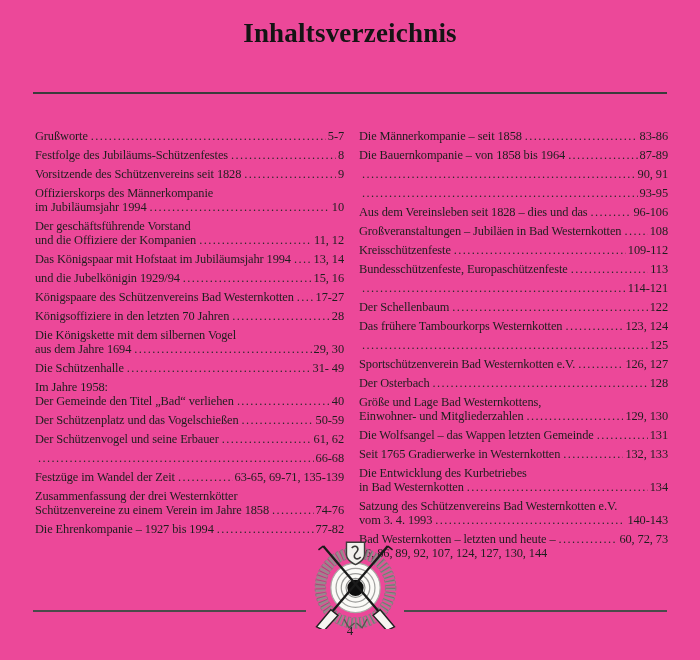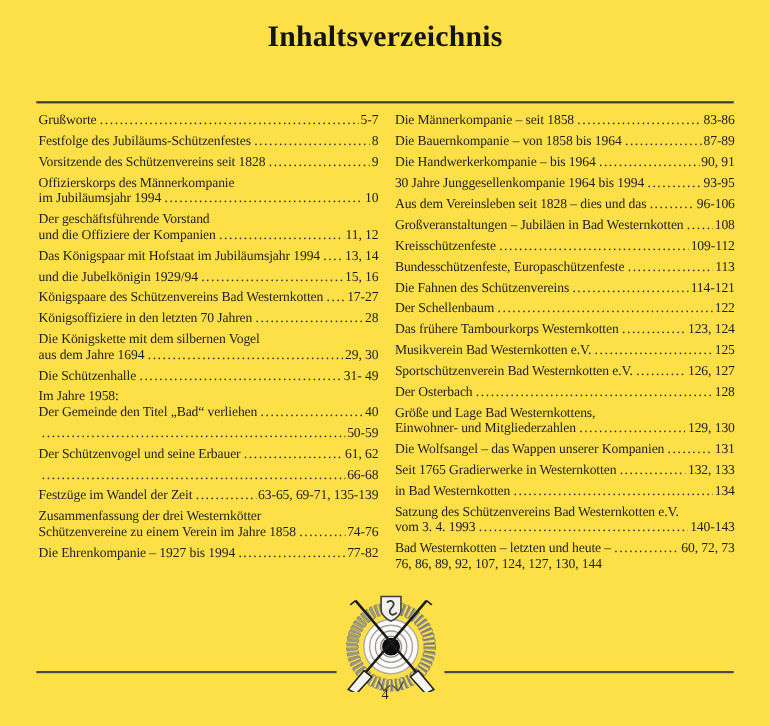--- a/index.html
+++ b/index.html
@@ -4,21 +4,21 @@
 <style>
   html, body {
     margin: 0; padding: 0;
     width: 700px; height: 660px;
     overflow: hidden;
     background: #f4f3ef;
   }
   .page {
     position: relative;
     width: 700px; height: 660px;
-    background: #fde047;
+    background: #ec4899;
     font-family: "Liberation Serif", "DejaVu Serif", serif;
     color: #1e1e1e;
   }
   .title {
     position: absolute;
     top: 18px; left: 0; width: 100%;
     text-align: center;
     font-size: 27px;
     font-weight: bold;
     letter-spacing: 0.2px;
@@ -31,20 +31,21 @@
   }
   .columns {
     position: absolute;
     top: 102px; left: 35px; width: 633px;
     display: flex;
     gap: 15px;
   }
   .col {
     width: 309px;
     flex: 0 0 309px;
+    margin-top: 27px;
   }
   .entry { margin-bottom: 5px; }
   .row {
     display: flex;
     align-items: baseline;
     line-height: 14px;
     font-size: 12.4px;
     white-space: nowrap;
     letter-spacing: -0.1px;
   }
@@ -181,20 +182,21 @@
             <span class="t">Im Jahre 1958:</span>
           </div>
           <div class="row">
             <span class="t">Der Gemeinde den Titel „Bad“ verliehen</span>
             <span class="dots">........................................................................................................................................................................................................</span>
             <span class="pg">40</span>
           </div>
         </div>
         <div class="entry">
           <div class="row">
+            <span class="t">Der Schützenplatz und das Vogelschießen</span>
             <span class="dots">........................................................................................................................................................................................................</span>
             <span class="pg">50-59</span>
           </div>
         </div>
         <div class="entry">
           <div class="row">
             <span class="t">Der Schützenvogel und seine Erbauer</span>
             <span class="dots">........................................................................................................................................................................................................</span>
             <span class="pg">61, 62</span>
           </div>
@@ -240,28 +242,26 @@
         </div>
         <div class="entry">
           <div class="row">
             <span class="t">Die Bauernkompanie – von 1858 bis 1964</span>
             <span class="dots">........................................................................................................................................................................................................</span>
             <span class="pg">87-89</span>
           </div>
         </div>
         <div class="entry">
           <div class="row">
-            <span class="t">Die Handwerkerkompanie – bis 1964</span>
             <span class="dots">........................................................................................................................................................................................................</span>
             <span class="pg">90, 91</span>
           </div>
         </div>
         <div class="entry">
           <div class="row">
-            <span class="t">30 Jahre Junggesellenkompanie 1964 bis 1994</span>
             <span class="dots">........................................................................................................................................................................................................</span>
             <span class="pg">93-95</span>
           </div>
         </div>
         <div class="entry">
           <div class="row">
             <span class="t">Aus dem Vereinsleben seit 1828 – dies und das</span>
             <span class="dots">........................................................................................................................................................................................................</span>
             <span class="pg">96-106</span>
           </div>
@@ -282,42 +282,40 @@
         </div>
         <div class="entry">
           <div class="row">
             <span class="t">Bundesschützenfeste, Europaschützenfeste</span>
             <span class="dots">........................................................................................................................................................................................................</span>
             <span class="pg">113</span>
           </div>
         </div>
         <div class="entry">
           <div class="row">
-            <span class="t">Die Fahnen des Schützenvereins</span>
             <span class="dots">........................................................................................................................................................................................................</span>
             <span class="pg">114-121</span>
           </div>
         </div>
         <div class="entry">
           <div class="row">
             <span class="t">Der Schellenbaum</span>
             <span class="dots">........................................................................................................................................................................................................</span>
             <span class="pg">122</span>
           </div>
         </div>
         <div class="entry">
           <div class="row">
             <span class="t">Das frühere Tambourkorps Westernkotten</span>
             <span class="dots">........................................................................................................................................................................................................</span>
             <span class="pg">123, 124</span>
           </div>
         </div>
         <div class="entry">
           <div class="row">
-            <span class="t">Musikverein Bad Westernkotten e.V.</span>
             <span class="dots">........................................................................................................................................................................................................</span>
             <span class="pg">125</span>
           </div>
         </div>
         <div class="entry">
           <div class="row">
             <span class="t">Sportschützenverein Bad Westernkotten e.V.</span>
             <span class="dots">........................................................................................................................................................................................................</span>
             <span class="pg">126, 127</span>
           </div>
@@ -334,33 +332,36 @@
             <span class="t">Größe und Lage Bad Westernkottens,</span>
           </div>
           <div class="row">
             <span class="t">Einwohner- und Mitgliederzahlen</span>
             <span class="dots">........................................................................................................................................................................................................</span>
             <span class="pg">129, 130</span>
           </div>
         </div>
         <div class="entry">
           <div class="row">
-            <span class="t">Die Wolfsangel – das Wappen unserer Kompanien</span>
+            <span class="t">Die Wolfsangel – das Wappen letzten Gemeinde</span>
             <span class="dots">........................................................................................................................................................................................................</span>
             <span class="pg">131</span>
           </div>
         </div>
         <div class="entry">
           <div class="row">
             <span class="t">Seit 1765 Gradierwerke in Westernkotten</span>
             <span class="dots">........................................................................................................................................................................................................</span>
             <span class="pg">132, 133</span>
           </div>
         </div>
         <div class="entry">
+          <div class="row">
+            <span class="t">Die Entwicklung des Kurbetriebes</span>
+          </div>
           <div class="row">
             <span class="t">in Bad Westernkotten</span>
             <span class="dots">........................................................................................................................................................................................................</span>
             <span class="pg">134</span>
           </div>
         </div>
         <div class="entry">
           <div class="row">
             <span class="t">Satzung des Schützenvereins Bad Westernkotten e.V.</span>
           </div>

